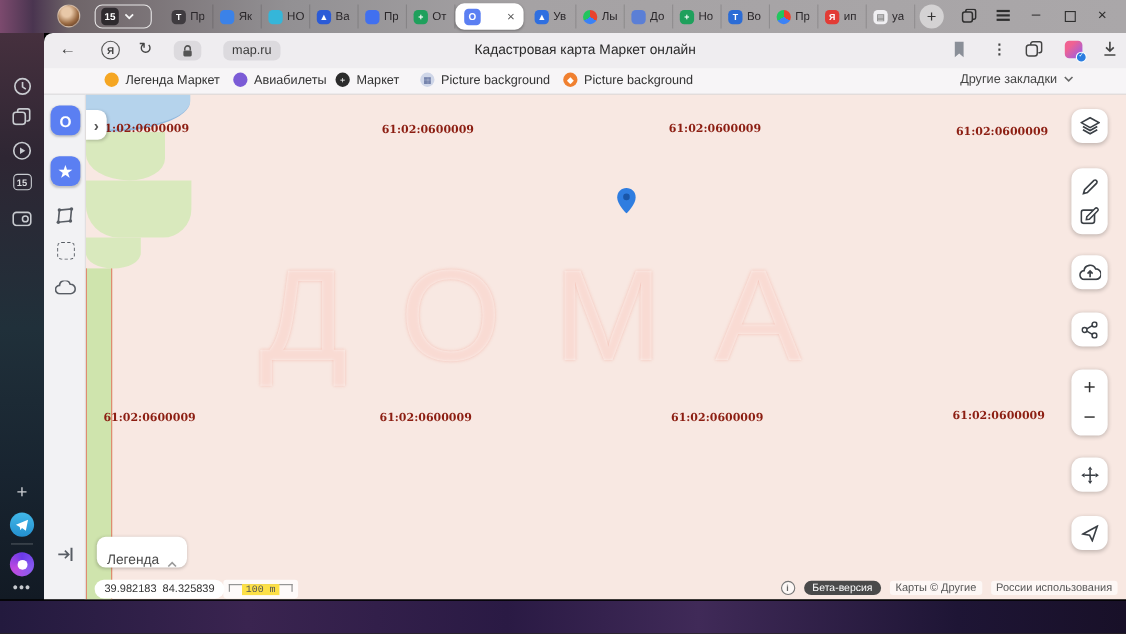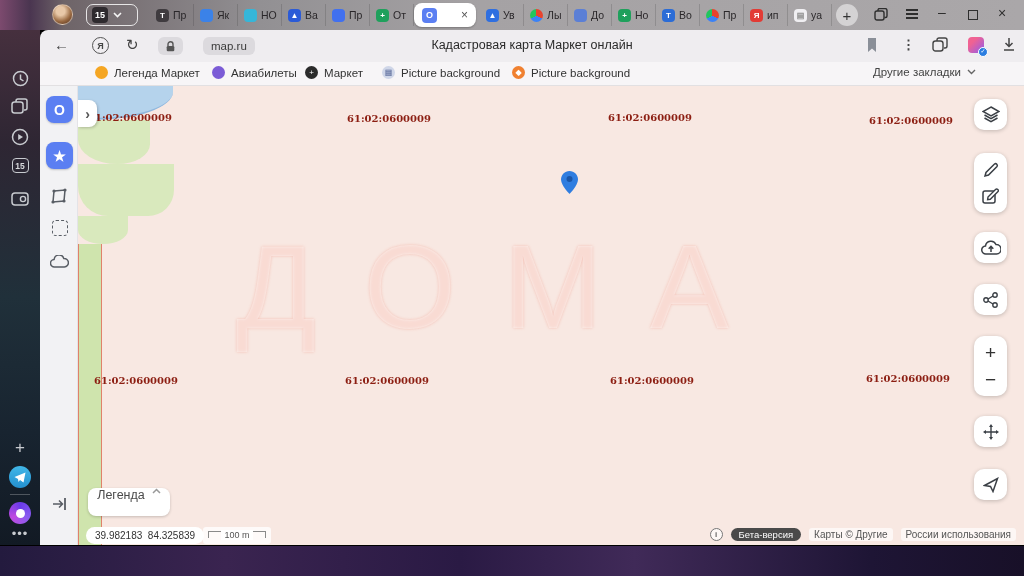--- a/index.html
+++ b/index.html
@@ -98,31 +98,31 @@
   #torgi .tic i { width:5px; height:5px; background:rgba(255,255,255,.6); display:block; }
   #expandbtn { position:absolute; left:0; top:14px; width:19px; height:27px; background:#fff;
     border-radius:0 8px 8px 0; box-shadow:1px 1px 3px rgba(0,0,0,.2); display:flex; align-items:center;
     justify-content:center; color:#555; font-size:14px; font-weight:bold; }
   #pin { position:absolute; left:483px; top:85px; }
   .mbtn { position:absolute; left:896px; width:33px; background:#fff; border-radius:10px;
     box-shadow:0 1px 4px rgba(0,0,0,.22); display:flex; flex-direction:column; align-items:center;
     justify-content:space-evenly; color:#3a3f45; }
   .zt { font-size:19px; color:#333; line-height:1; }
   #legendbtn { position:absolute; left:10px; top:402px; width:82px; height:28px; background:#fff;
-    border-radius:8px; box-shadow:0 1px 3px rgba(0,0,0,.2); display:flex; align-items:flex-start;
+    border-radius:8px; box-shadow:0 1px 3px rgba(0,0,0,.2); display:flex; align-items:flex-end;
     justify-content:center; gap:7px; font-size:12.5px; color:#4a4a4a; }
   #coords { position:absolute; left:8px; top:441px; height:17px; background:#fff; border-radius:9px;
     padding:0 9px; display:flex; align-items:center; font-size:10px; color:#333; white-space:pre; }
   #scale { position:absolute; left:125px; top:441px; width:68px; height:17px;
     background:rgba(255,255,255,.78); border-radius:3px; }
   #scale .brk { position:absolute; left:5px; right:5px; top:4px; height:7px;
     border:1.5px solid #8a8a8a; border-bottom:none; }
   #scale .stxt { position:absolute; left:0; right:0; top:3px; text-align:center; font-size:9px;
     color:#555; }
-  #scale .stxt span { background:#ffffff; padding:0 3px; }
+  #scale .stxt span { background:#fde047; padding:0 3px;font-family:Liberation Mono, monospace; }
   #betarow { position:absolute; right:8px; top:442px; display:flex; align-items:center; gap:8px; }
   #infoic { width:13px; height:13px; border-radius:50%; border:1.2px solid #777; background:rgba(255,255,255,.7);
     color:#666; font-size:8px; font-weight:bold; display:flex; align-items:center; justify-content:center; }
   #betapill { background:#4a4a4a; border-radius:8px; color:#fff; font-size:9.5px; padding:1px 8px; }
   .attr { font-size:10px; color:#555; background:rgba(255,255,255,.65); padding:1px 5px; border-radius:3px; white-space:nowrap; }
 
   
   #taskbar { position:absolute; left:0; top:545px; width:1024px; height:31px;
     background:linear-gradient(90deg,#231a3e 0,#3a2450 22%,#2a1a44 45%,#402a58 62%,#1e1535 85%,#181028 100%);
     border-top:1px solid #000; }

